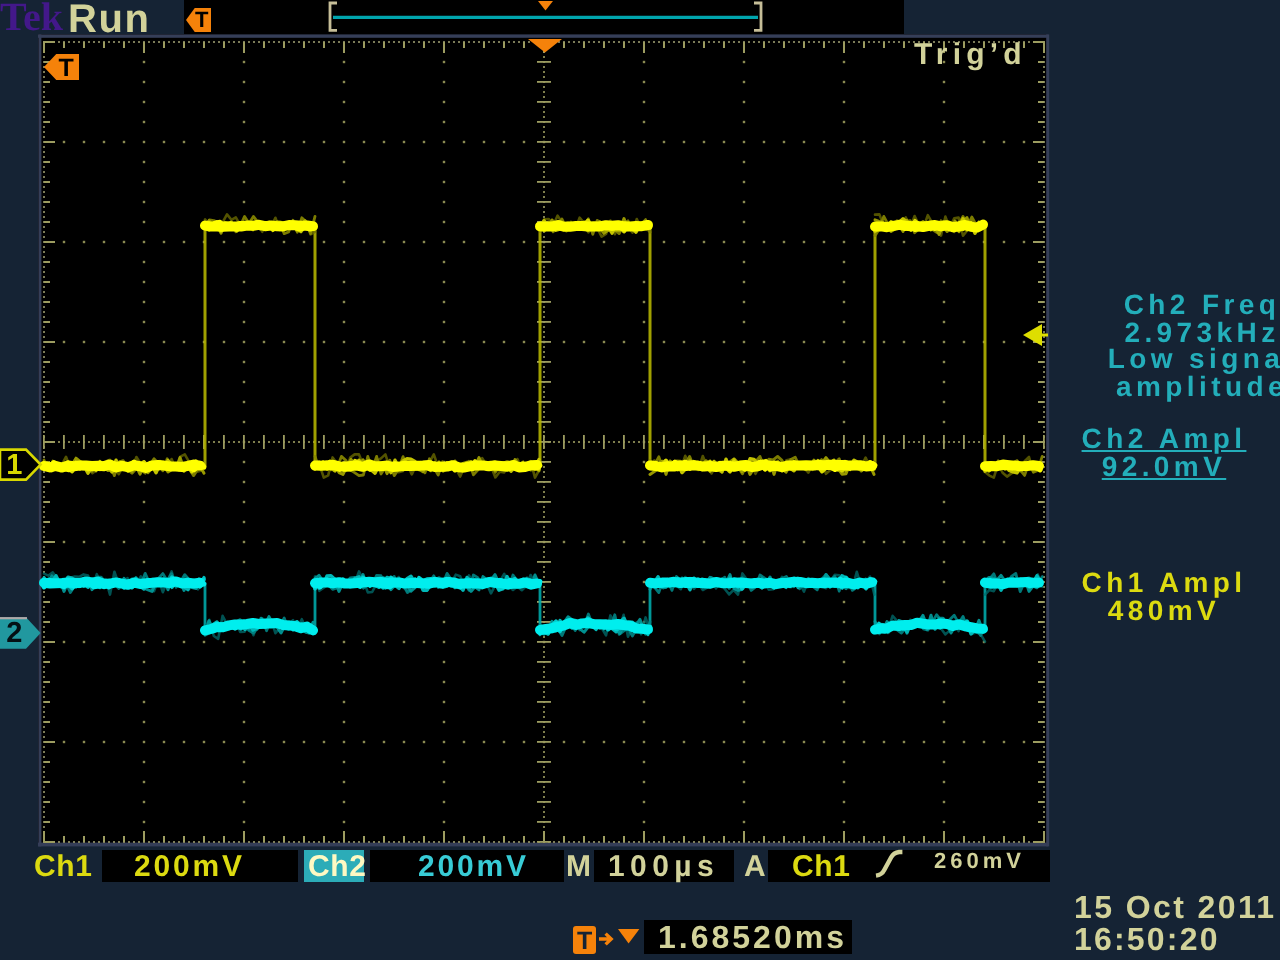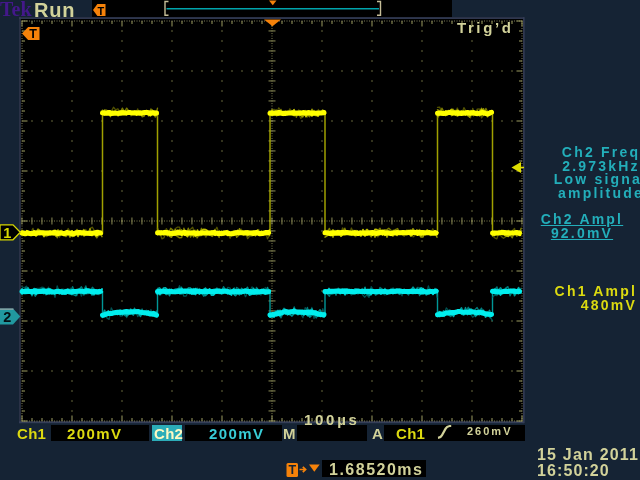--- a/index.html
+++ b/index.html
@@ -2097,28 +2097,28 @@
 <path d="M438,437.8 q3,-0.4 4,-2.6 l3.6,-6.6 q1.2,-2.2 4,-2.6 h1.6" fill="none" stroke="#d2d29a" stroke-width="2.2"></path>
 </g>
 </svg>
 
 <div class="t" style="left:0px;top:-2px;color:#43188a;font-family:'Liberation Serif',serif;font-size:20px;">Tek</div>
 <div class="t khaki" style="left:34px;top:-1px;font-size:20px;letter-spacing:0.8px;">Run</div>
 <div class="t khaki" style="left:457px;top:-1px;font-size:15px;letter-spacing:2.6px;margin-top:20px;">Trig’d</div>
 
 <div class="t cyn" style="left:527px;top:146px;width:110px;text-align:center;font-size:14px;line-height:13.5px;letter-spacing:2.2px;margin-left:19px;">Ch2 Freq<br>2.973kHz<br>Low signal<br>amplitude</div>
 <div class="t cyn" style="left:527px;top:213px;width:110px;text-align:center;font-size:14px;line-height:13.5px;letter-spacing:2.2px;text-decoration:underline;">Ch2 Ampl<br>92.0mV</div>
-<div class="t yel" style="left:527px;top:285px;width:110px;text-align:right;font-size:14px;line-height:13.5px;letter-spacing:2.2px;">Ch1 Ampl<br>480mV</div>
+<div class="t yel" style="left:527px;top:285px;width:110px;text-align:center;font-size:14px;line-height:13.5px;letter-spacing:2.2px;">Ch1 Ampl<br>480mV</div>
 
 <div class="t yel" style="left:17px;top:425px;font-size:15px;letter-spacing:0.3px;">Ch1</div>
 <div class="t yel" style="left:67px;top:425px;font-size:15px;letter-spacing:1.4px;">200mV</div>
 <div class="t" style="left:154px;top:425px;font-size:15px;letter-spacing:0.3px;color:#fef9c3;">Ch2</div>
 <div class="t cyn2" style="left:209px;top:425px;font-size:15px;letter-spacing:1.4px;">200mV</div>
 <div class="t khaki" style="left:283px;top:425px;font-size:15px;">M</div>
-<div class="t khaki" style="left:304px;top:411px;font-size:15px;letter-spacing:2.7px;">100µs</div>
+<div class="t khaki" style="left:304px;top:425px;font-size:15px;letter-spacing:2.7px;">100µs</div>
 <div class="t khaki" style="left:372px;top:425px;font-size:15px;">A</div>
 <div class="t yel" style="left:396px;top:425px;font-size:15px;letter-spacing:0.3px;">Ch1</div>
 <div class="t khaki" style="left:467px;top:425px;font-size:11px;letter-spacing:2px;">260mV</div>
 
 <div class="t khaki" style="left:329px;top:461px;font-size:16px;letter-spacing:1.5px;">1.68520ms</div>
 
-<div class="t khaki" style="left:537px;top:446px;font-size:16px;letter-spacing:1.2px;">15 Jan 2011</div>
+<div class="t khaki" style="left:537px;top:446px;font-size:16px;letter-spacing:1.2px;">15 Oct 2011</div>
 <div class="t khaki" style="left:537px;top:462px;font-size:16px;letter-spacing:1.1px;">16:50:20</div>
 
 </body></html>

